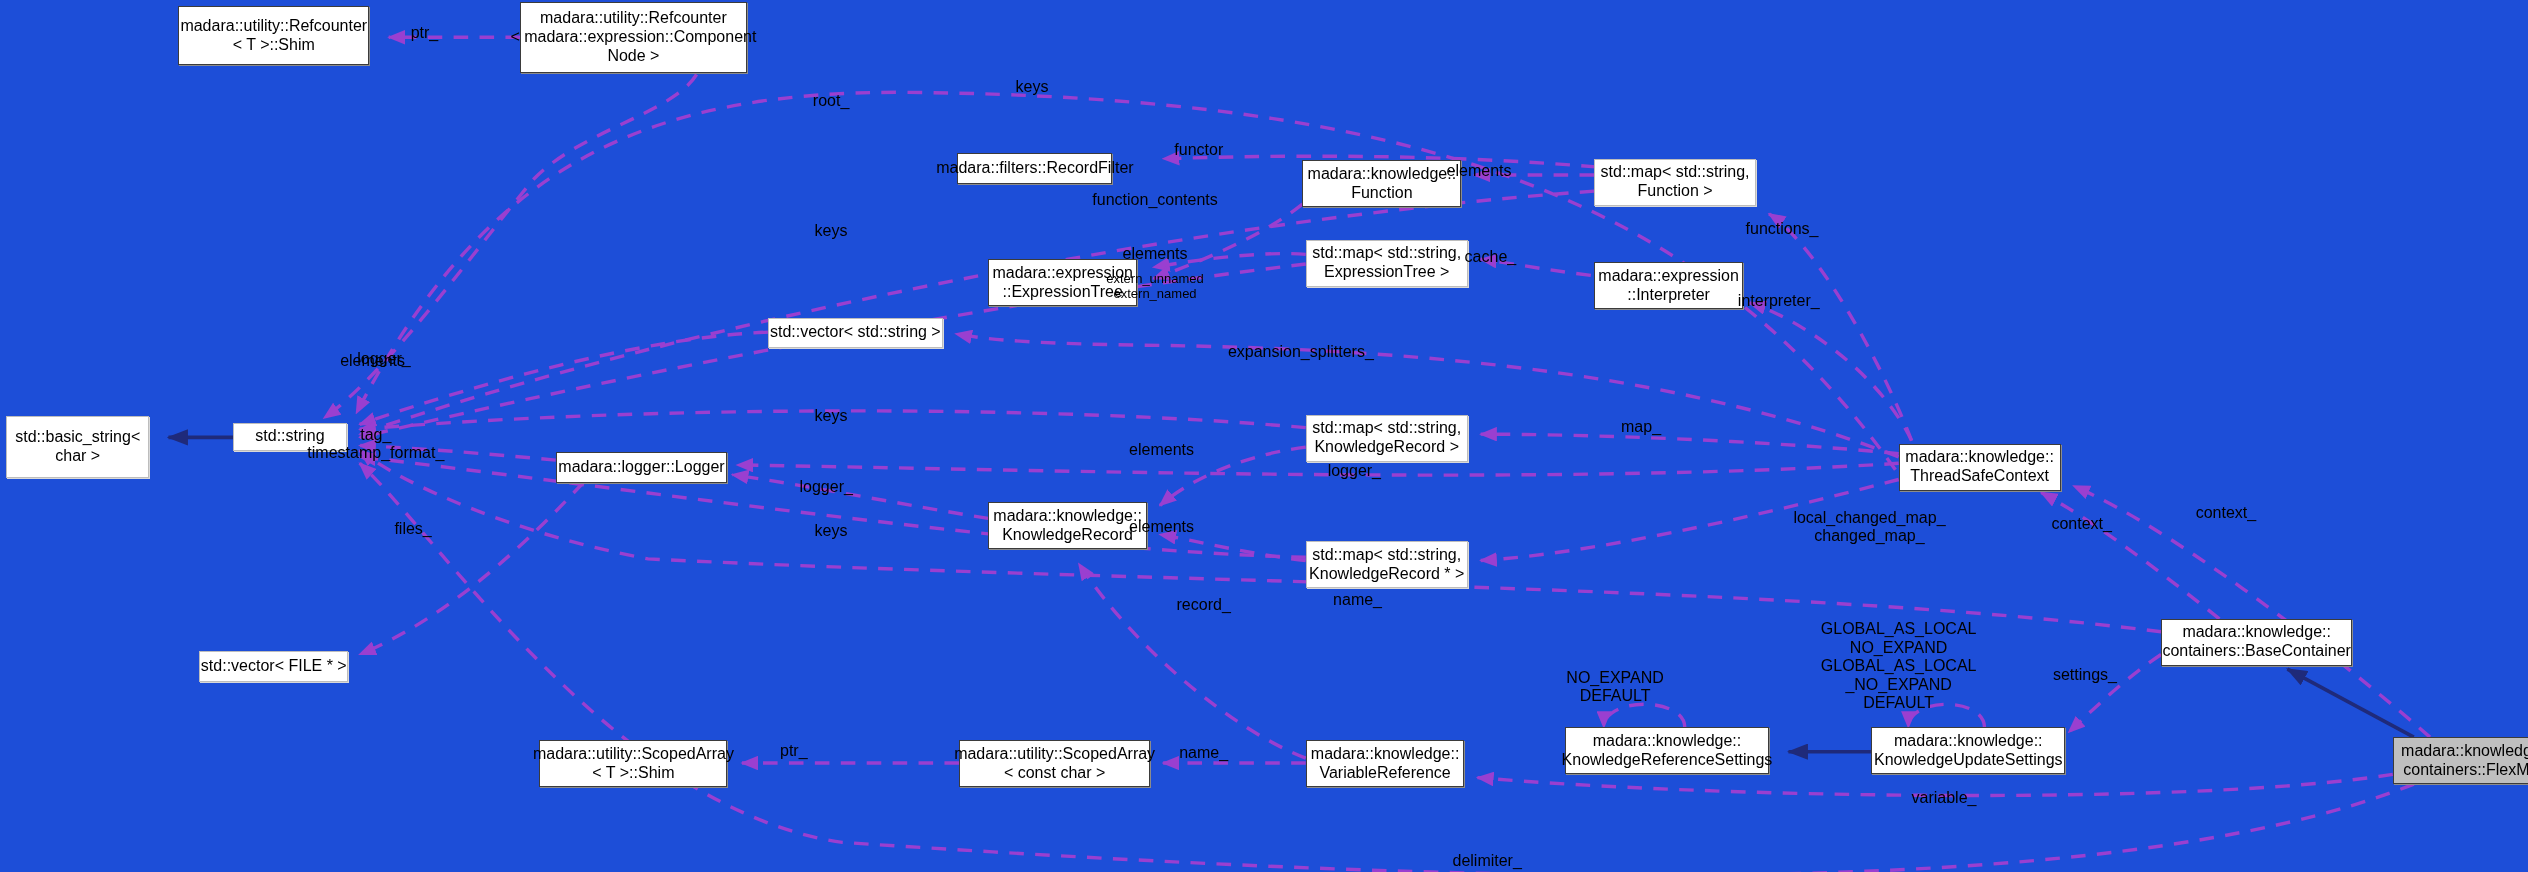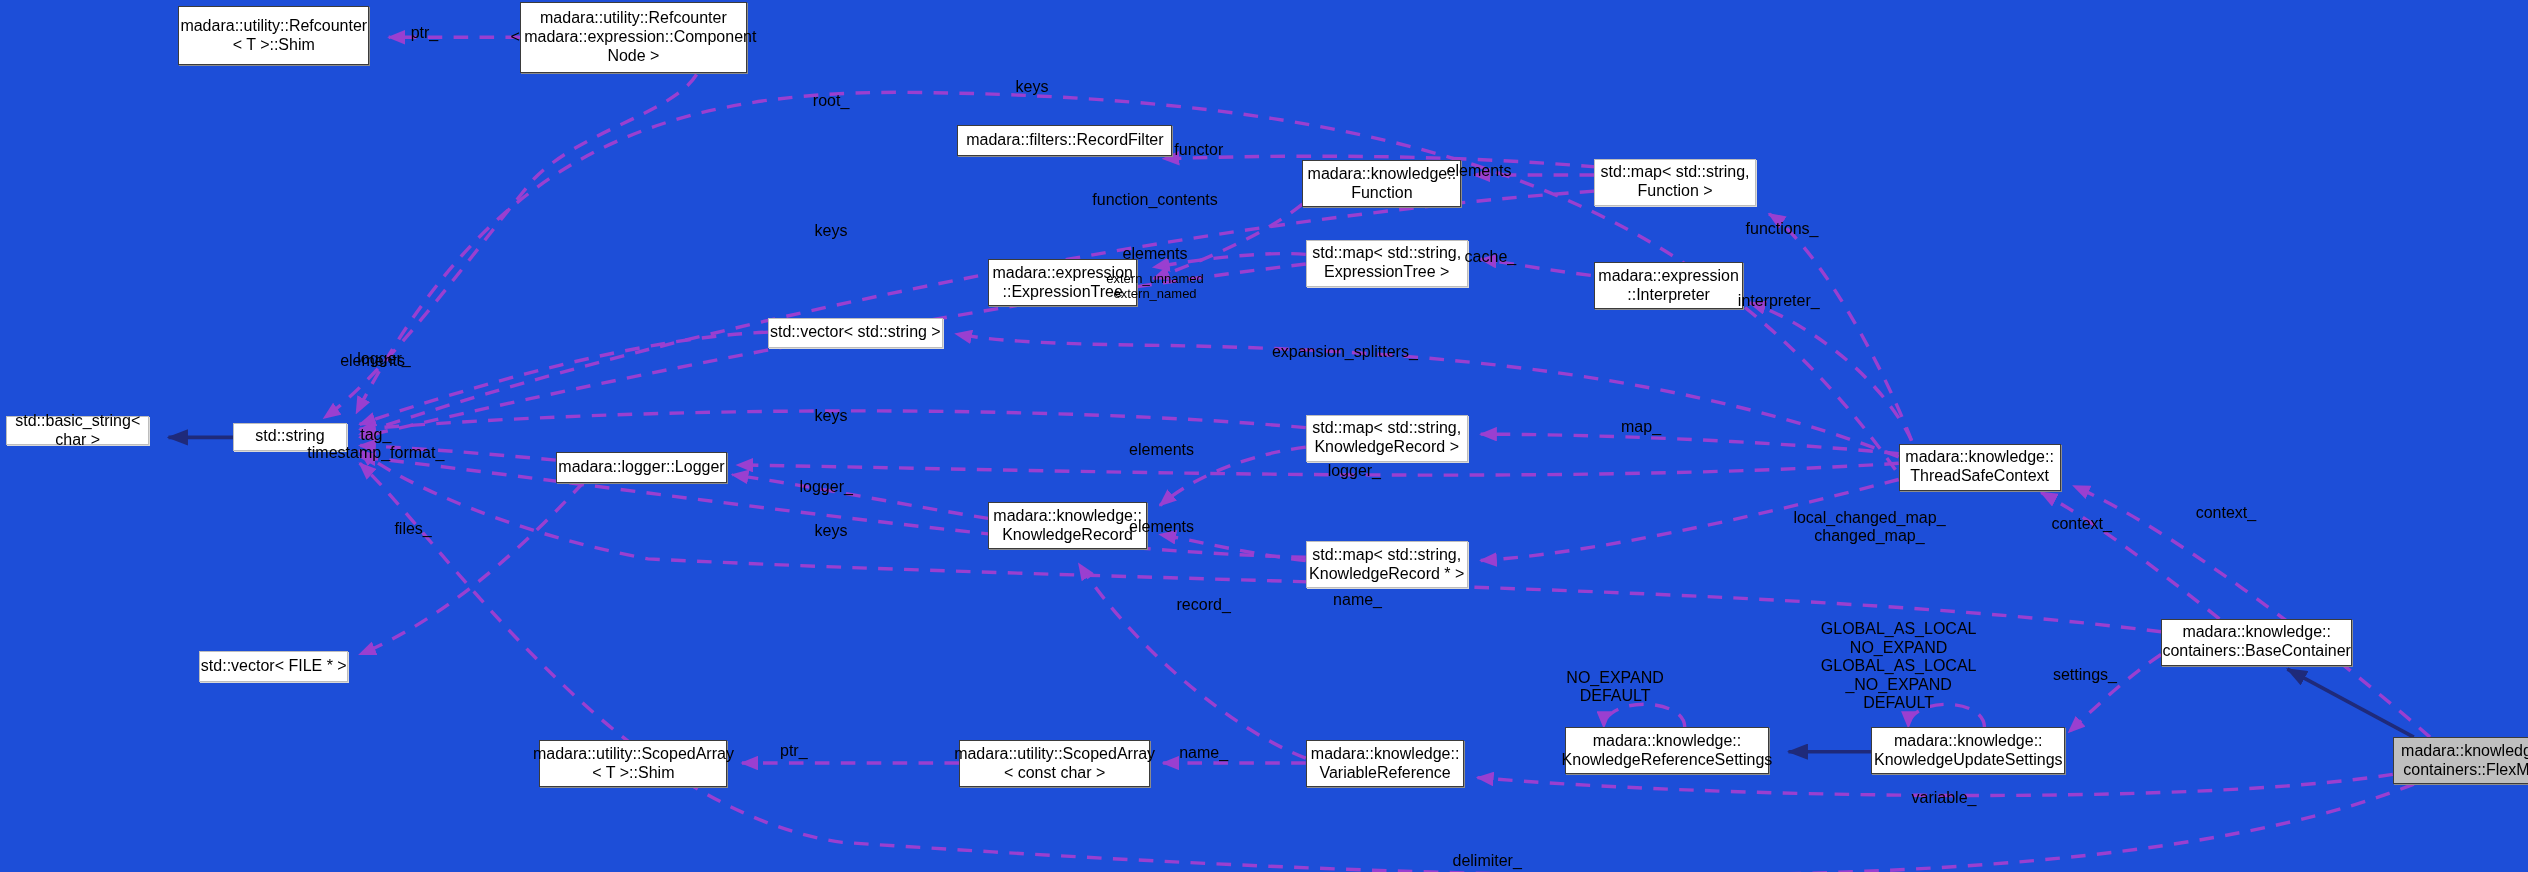--- a/index.html
+++ b/index.html
@@ -158,33 +158,33 @@
 
       <path d="M1490,455 L1412,413"></path>
     </g>
   </svg>
 
   <div class="node strong" style="left: 178.2px; top: 6.48px; width: 191.16px; height: 58.32px; font-size: 16px;"><span>madara::utility::Refcounter
 &lt; T &gt;::Shim</span></div>
   <div class="node strong" style="left: 520.02px; top: 1.62px; width: 226.8px; height: 71.28px; font-size: 16px;"><span>madara::utility::Refcounter
 &lt; madara::expression::Component
 Node &gt;</span></div>
-  <div class="node strong" style="left: 957.42px; top: 125px; width: 215px; height: 30.78px; font-size: 16px;"><span>madara::filters::RecordFilter</span></div>
+  <div class="node strong" style="left: 957.42px; top: 153px; width: 155px; height: 30.78px; font-size: 16px;"><span>madara::filters::RecordFilter</span></div>
   <div class="node strong" style="left: 1302.48px; top: 160.38px; width: 158.76px; height: 46.98px; font-size: 16px;"><span>madara::knowledge::
 Function</span></div>
   <div class="node weak" style="left: 1594.08px; top: 158.76px; width: 162px; height: 46.98px; font-size: 16px;"><span>std::map&lt; std::string,
 Function &gt;</span></div>
   <div class="node weak" style="left: 1305.72px; top: 239.76px; width: 162px; height: 46.98px; font-size: 16px;"><span>std::map&lt; std::string,
 ExpressionTree &gt;</span></div>
   <div class="node strong" style="left: 1594.08px; top: 262.44px; width: 149.04px; height: 46.98px; font-size: 16px;"><span>madara::expression
 ::Interpreter</span></div>
   <div class="node strong" style="left: 988.2px; top: 259.2px; width: 149.04px; height: 46.98px; font-size: 16px;"><span>madara::expression
 ::ExpressionTree</span></div>
   <div class="node weak" style="left: 767.88px; top: 317.52px; width: 174.96px; height: 30.78px; font-size: 16px;"><span>std::vector&lt; std::string &gt;</span></div>
-  <div class="node weak" style="left: 6.48px; top: 416.34px; width: 142.56px; height: 29px; font-size: 16px;"><span>std::basic_string&lt;
+  <div class="node weak" style="left: 6.48px; top: 416.34px; width: 142.56px; height: 62px; font-size: 16px;"><span>std::basic_string&lt;
 char &gt;</span></div>
   <div class="node weak" style="left: 233.28px; top: 422.82px; width: 113.4px; height: 28px; font-size: 16px;"><span>std::string</span></div>
   <div class="node strong" style="left: 555.66px; top: 451.98px; width: 171.72px; height: 30.78px; font-size: 16px;"><span>madara::logger::Logger</span></div>
   <div class="node weak" style="left: 1305.72px; top: 414.72px; width: 162px; height: 46.98px; font-size: 16px;"><span>std::map&lt; std::string,
 KnowledgeRecord &gt;</span></div>
   <div class="node strong" style="left: 1898.64px; top: 443.88px; width: 162px; height: 46.98px; font-size: 16px;"><span>madara::knowledge::
 ThreadSafeContext</span></div>
   <div class="node strong" style="left: 988.2px; top: 502.2px; width: 158.76px; height: 46.98px; font-size: 16px;"><span>madara::knowledge::
 KnowledgeRecord</span></div>
   <div class="node weak" style="left: 1305.72px; top: 541.08px; width: 162px; height: 46.98px; font-size: 16px;"><span>std::map&lt; std::string,
@@ -213,21 +213,21 @@
   <div class="edge-label" style="font-size: 16px; left: 1155.06px; top: 191.16px; transform: translate(-50%, 0px);"><span>function_contents</span></div>
   <div class="edge-label" style="font-size: 16px; left: 1782px; top: 220.32px; transform: translate(-50%, 0px);"><span>functions_</span></div>
   <div class="edge-label" style="font-size: 16px; left: 831.06px; top: 221.94px; transform: translate(-50%, 0px);"><span>keys</span></div>
   <div class="edge-label" style="font-size: 16px; left: 1155.06px; top: 244.62px; transform: translate(-50%, 0px);"><span>elements</span></div>
   <div class="edge-label" style="font-size: 16px; left: 1490.4px; top: 247.86px; transform: translate(-50%, 0px);"><span>cache_</span></div>
   <div class="edge-label" style="font-size: 13px; left: 1155.06px; top: 272.16px; transform: translate(-50%, 0px);"><span>extern_unnamed
 extern_named</span></div>
   <div class="edge-label" style="font-size: 16px; left: 1778.76px; top: 291.6px; transform: translate(-50%, 0px);"><span>interpreter_</span></div>
   <div class="edge-label" style="font-size: 16px; left: 372.6px; top: 351.54px; transform: translate(-50%, 0px);"><span>elements</span></div>
   <div class="edge-label" style="font-size: 16px; left: 383.94px; top: 349.92px; transform: translate(-50%, 0px);"><span>logger_</span></div>
-  <div class="edge-label" style="font-size: 16px; left: 1300.86px; top: 343.44px; transform: translate(-50%, 0px); margin-left: 44px;"><span>expansion_splitters_</span></div>
+  <div class="edge-label" style="font-size: 16px; left: 1300.86px; top: 343.44px; transform: translate(-50%, 0px);"><span>expansion_splitters_</span></div>
   <div class="edge-label" style="font-size: 16px; left: 831.06px; top: 406.62px; transform: translate(-50%, 0px);"><span>keys</span></div>
   <div class="edge-label" style="font-size: 16px; left: 1641.06px; top: 417.96px; transform: translate(-50%, 0px);"><span>map_</span></div>
   <div class="edge-label" style="font-size: 16px; left: 375.84px; top: 426.06px; transform: translate(-50%, 0px);"><span>tag_
 timestamp_format_</span></div>
   <div class="edge-label" style="font-size: 16px; left: 1161.54px; top: 440.64px; transform: translate(-50%, 0px);"><span>elements</span></div>
   <div class="edge-label" style="font-size: 16px; left: 1354.32px; top: 461.7px; transform: translate(-50%, 0px);"><span>logger_</span></div>
   <div class="edge-label" style="font-size: 16px; left: 826.2px; top: 477.9px; transform: translate(-50%, 0px);"><span>logger_</span></div>
   <div class="edge-label" style="font-size: 16px; left: 1161.54px; top: 518.4px; transform: translate(-50%, 0px);"><span>elements</span></div>
   <div class="edge-label" style="font-size: 16px; left: 1869.48px; top: 508.68px; transform: translate(-50%, 0px);"><span>local_changed_map_
 changed_map_</span></div>

